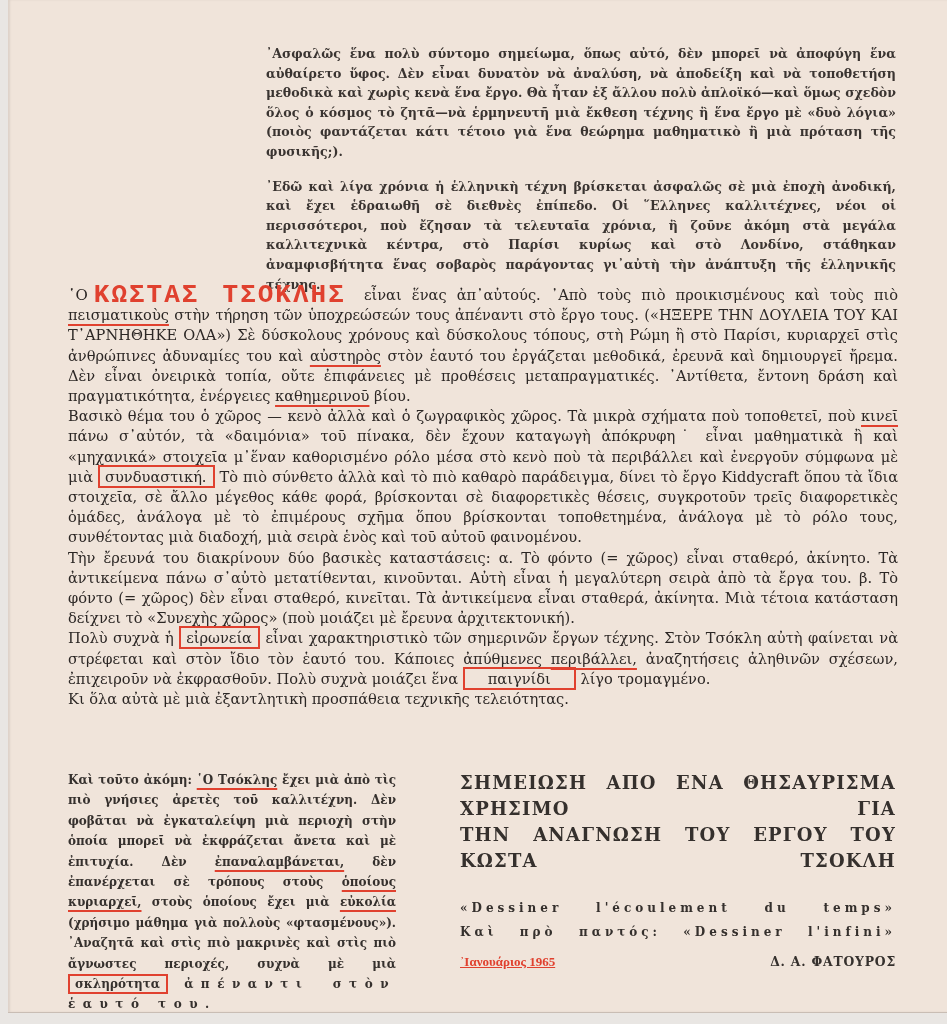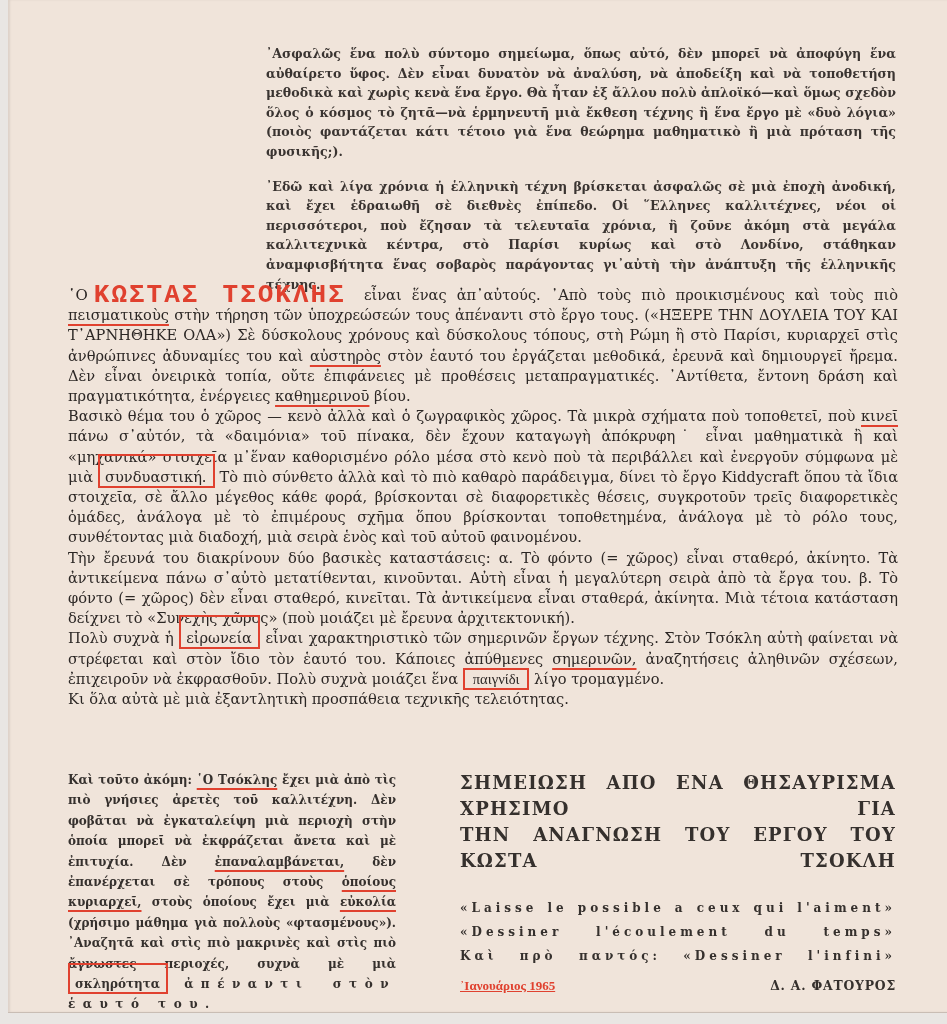--- a/index.html
+++ b/index.html
@@ -28,22 +28,22 @@
     color: #2c2725;
   }
   .main p { margin: 0; }
   .lead-o { font-size: 15px; }
   .name {
     color: #e0412f; font-family: Liberation Mono, monospace;
     font-size: 26px; font-weight: bold; letter-spacing: 2px; margin: 0 8px 0 6px;
     position: relative; top: 2px;
   }
   .ul { text-decoration: underline; text-decoration-color: #e0412f; text-decoration-thickness: 2px; text-underline-offset: 4px; }
-  .box { border: 2px solid #e0412f; padding: 12px 6px 1px 5px; }
-  .box-wide { padding: 1px 8px; font-family: Liberation Serif, serif; }
+  .box { border: 2px solid #e0412f; padding: 1px 6px 1px 5px; }
+  .box-wide { padding: 1px 23px; }
   .bottom-left {
     position: absolute; left: 60px; top: 770px; width: 328px;
     font-size: 12px; line-height: 20.4px; text-align: justify; font-weight: bold; color: #35302d;
   }
   .bottom-left .spread { letter-spacing: 7.5px; }
   .bottom-right {
     position: absolute; left: 452px; top: 770px; width: 436px;
     font-weight: bold; color: #35302d;
   }
   .br-title { font-size: 18px; line-height: 26px; letter-spacing: 1.2px; text-align: justify; text-align-last: justify; }
@@ -80,21 +80,21 @@
       <span class="ul">κινεῖ</span>
       <span>πάνω σ᾿αὐτόν, τὰ «δαιμόνια» τοῦ πίνακα, δὲν ἔχουν καταγωγὴ ἀπόκρυφη˙ εἶναι μαθηματικὰ ἢ καὶ «μηχανικά» στοιχεῖα μ᾿ἕναν καθορισμένο ρόλο μέσα στὸ κενὸ ποὺ τὰ περιβάλλει καὶ ἐνεργοῦν σύμφωνα μὲ μιὰ</span>
       <span class="box">συνδυαστική.</span>
       <span>Τὸ πιὸ σύνθετο ἀλλὰ καὶ τὸ πιὸ καθαρὸ παράδειγμα, δίνει τὸ ἔργο Kiddycraft ὅπου τὰ ἴδια στοιχεῖα, σὲ ἄλλο μέγεθος κάθε φορά, βρίσκονται σὲ διαφορετικὲς θέσεις, συγκροτοῦν τρεῖς διαφορετικὲς ὁμάδες, ἀνάλογα μὲ τὸ ἐπιμέρους σχῆμα ὅπου βρίσκονται τοποθετημένα, ἀνάλογα μὲ τὸ ρόλο τους, συνθέτοντας μιὰ διαδοχή, μιὰ σειρὰ ἑνὸς καὶ τοῦ αὐτοῦ φαινομένου.</span>
     </p>
     <p>Τὴν ἔρευνά του διακρίνουν δύο βασικὲς καταστάσεις: α. Τὸ φόντο (= χῶρος) εἶναι σταθερό, ἀκίνητο. Τὰ ἀντικείμενα πάνω σ᾿αὐτὸ μετατίθενται, κινοῦνται. Αὐτὴ εἶναι ἡ μεγαλύτερη σειρὰ ἀπὸ τὰ ἔργα του. β. Τὸ φόντο (= χῶρος) δὲν εἶναι σταθερό, κινεῖται. Τὰ ἀντικείμενα εἶναι σταθερά, ἀκίνητα. Μιὰ τέτοια κατάσταση δείχνει τὸ «Συνεχὴς χῶρος» (ποὺ μοιάζει μὲ ἔρευνα ἀρχιτεκτονική).</p>
     <p>
       <span>Πολὺ συχνὰ ἡ</span>
       <span class="box">εἰρωνεία</span>
       <span>εἶναι χαρακτηριστικὸ τῶν σημερινῶν ἔργων τέχνης. Στὸν Τσόκλη αὐτὴ φαίνεται νὰ στρέφεται καὶ στὸν ἴδιο τὸν ἑαυτό του. Κάποιες ἀπύθμενες</span>
-      <span class="ul">σημερινῶν,</span>
+      <span class="ul">περιβάλλει,</span>
       <span>ἀναζητήσεις ἀληθινῶν σχέσεων, ἐπιχειροῦν νὰ ἐκφρασθοῦν. Πολὺ συχνὰ μοιάζει ἕνα</span>
       <span class="box box-wide">παιγνίδι</span>
       <span>λίγο τρομαγμένο.</span>
     </p>
     <p>Κι ὅλα αὐτὰ μὲ μιὰ ἐξαντλητικὴ προσπάθεια τεχνικῆς τελειότητας.</p>
   </div>
 
   <div class="bottom-left">
     <span>Καὶ τοῦτο ἀκόμη:</span>
     <span class="ul">῾Ο Τσόκλης</span>
@@ -108,21 +108,20 @@
     <span class="box">σκληρότητα</span>
     <span class="spread">ἀπέναντι στὸν ἑαυτό του.</span>
   </div>
 
   <div class="bottom-right">
     <div class="br-title">
       <div>ΣΗΜΕΙΩΣΗ ΑΠΟ ΕΝΑ ΘΗΣΑΥΡΙΣΜΑ ΧΡΗΣΙΜΟ ΓΙΑ</div>
       <div>ΤΗΝ ΑΝΑΓΝΩΣΗ ΤΟΥ ΕΡΓΟΥ ΤΟΥ ΚΩΣΤΑ ΤΣΟΚΛΗ</div>
     </div>
     <div class="quotes">
-      <div>«Laisse le possible a ceux qui l'aiment»</div>
       <div>«Dessiner l'écoulement du temps»</div>
       <div>Καὶ πρὸ παντός: «Dessiner l'infini»</div>
     </div>
     <div class="sig">
       <span class="date">᾿Ιανουάριος 1965</span>
       <span class="author">Δ. Α. ΦΑΤΟΥΡΟΣ</span>
     </div>
   </div>
 
 </div>

